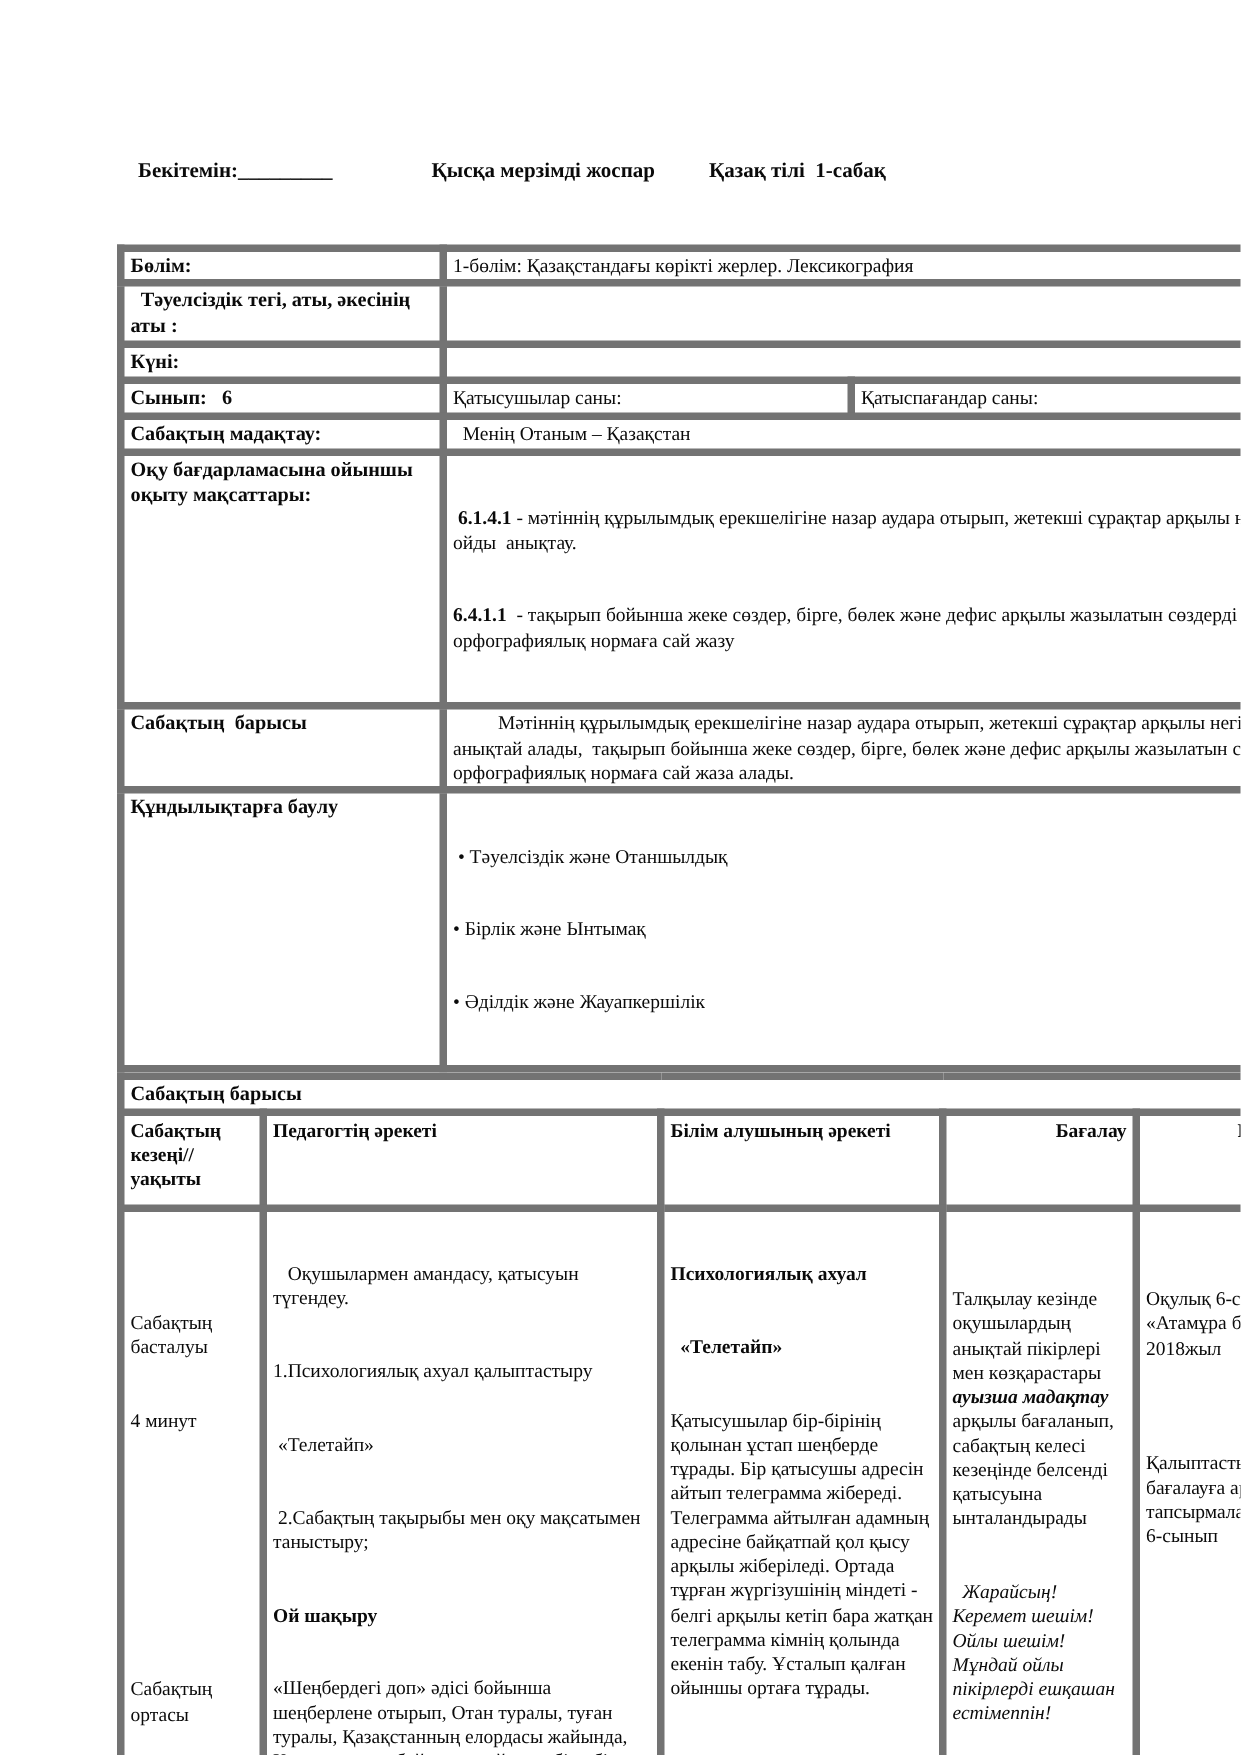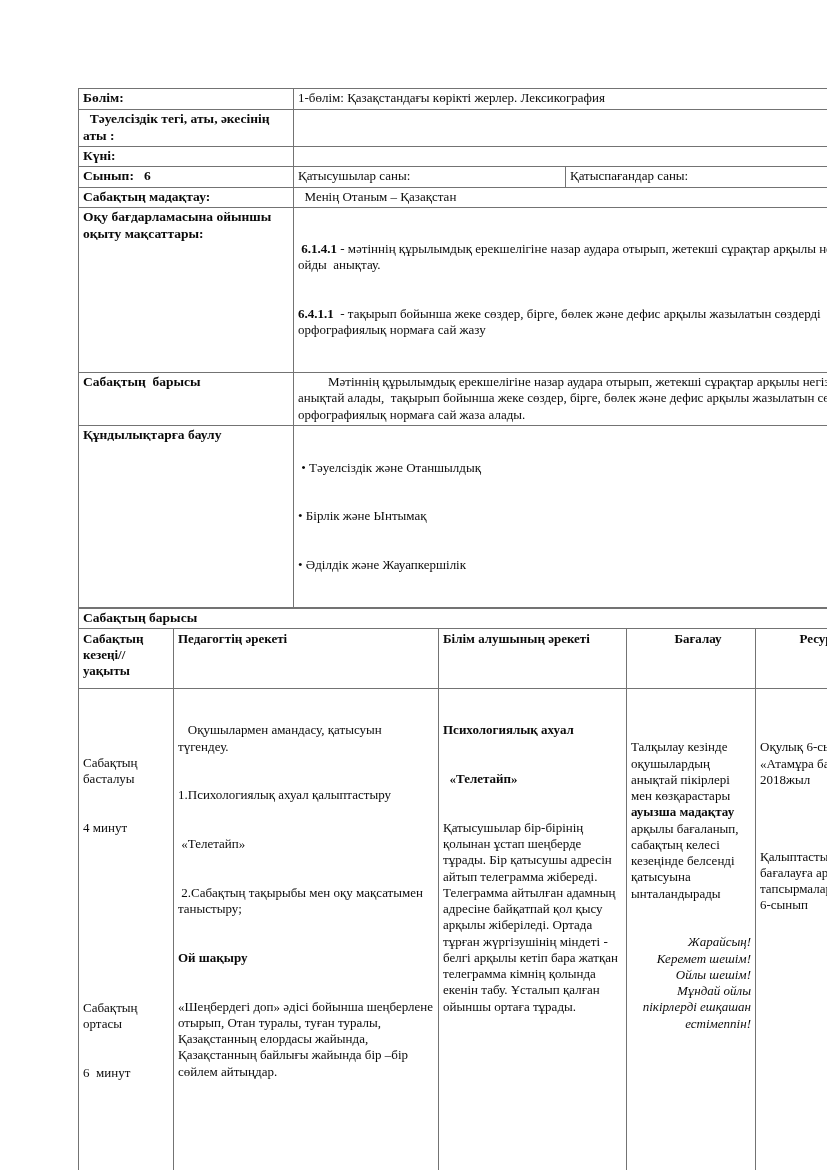--- a/index.html
+++ b/index.html
@@ -5,42 +5,45 @@
   html,body{margin:0;padding:0;}
   body{
     width:827px;height:1170px;overflow:hidden;background:#ffffff;color:#0a0a0a;
     font-family:"Liberation Serif","DejaVu Serif",serif;font-size:13px;line-height:1.25;
   }
   .page{position:relative;padding:88px 0 0 78px;}
   .doc-title{font-weight:bold;font-size:14px;white-space:pre;margin-bottom:22px;}
   .doc-title .t2{margin-left:66px;}
   .doc-title .t3{margin-left:36px;}
   table{border-collapse:collapse;table-layout:fixed;width:810px;background:#fff;}
-  td{border:1px solid #737373;padding:1px 4px;vertical-align:top;white-space:pre-wrap;word-wrap:break-word;overflow:hidden;}
+  td{border:5px solid #737373;padding:1px 4px;vertical-align:top;white-space:pre-wrap;word-wrap:break-word;overflow:hidden;}
   .b{font-weight:bold;}
-  .i{font-style:italic;text-align:right;}
-  .bi{font-weight:bold;}
+  .i{font-style:italic;}
+  .bi{font-weight:bold;font-style:italic;}
   .lbl{font-weight:bold;font-size:13.5px;}
   .goalv{text-indent:30px;}
   
   .grid{margin-top:0;}
   .grid .hdr td{height:56px;font-weight:bold;padding-top:2px;}
-  .grid .hdr td.ha{text-align:center;padding-left:18px;}
+  .grid .hdr td.ha{text-align:right;padding-left:18px;}
   .grid .content td{height:658px;}
   .sp{height:16px;}
   .st2{margin-top:66px;}
   .pt18{padding-top:18px;}
   .res div{word-break:break-word;}
   .res .r2{margin-top:28px;}
 </style>
 </head>
 <body>
 
 <div class="page">
 
+  <div class="doc-title">
+    <span>Бекітемін:_________</span><span class="t2">Қысқа мерзімді жоспар</span><span class="t3">Қазақ тілі  1-сабақ</span>
+  </div>
 
   <table class="info">
     <colgroup>
         <col style="width:215px">
         <col style="width:272px">
         <col style="width:323px">
       </colgroup>
     <tbody>
         <tr style="height:21px">
       <td class="lbl">Бөлім:</td>

